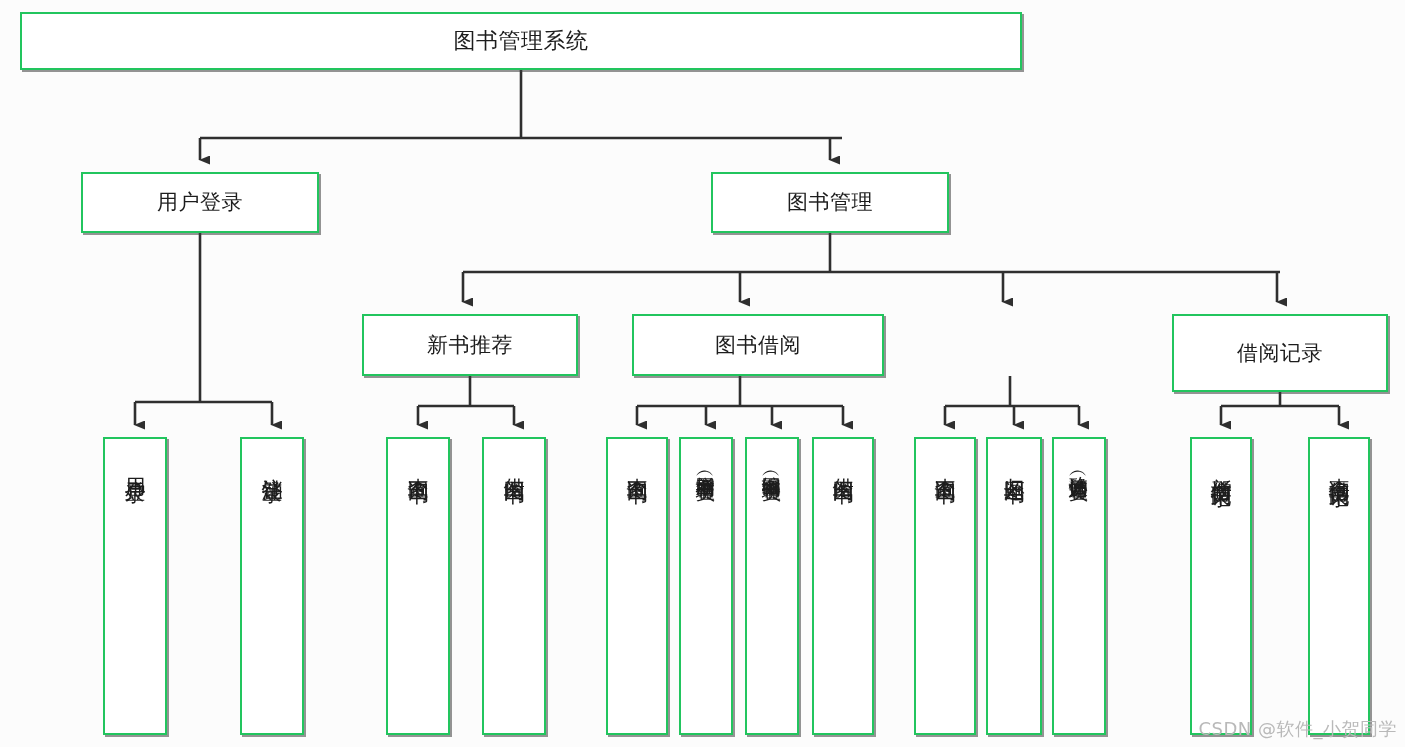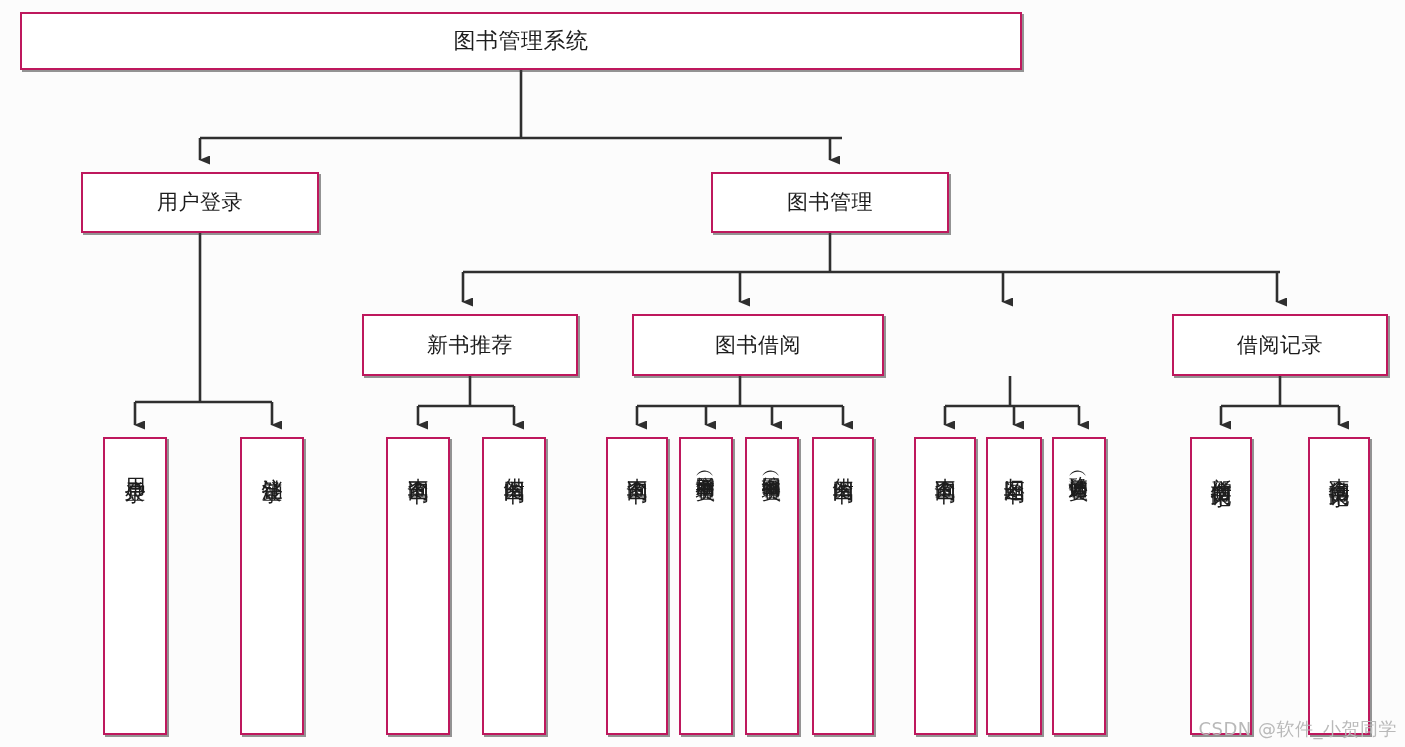--- a/index.html
+++ b/index.html
@@ -21,21 +21,21 @@
     left: 0;
     top: 0;
     width: 1405px;
     height: 747px;
     pointer-events: none;
   }
   .node {
     position: absolute;
     box-sizing: border-box;
     background: #ffffff;
-    border: 2px solid #be185d;
+    border: 2px solid #22c55e;
     box-shadow: 2px 2px 0 rgba(60,60,60,0.55);
     display: flex;
     align-items: center;
     justify-content: center;
     color: #1d1d1d;
   }
   .node-label {
     display: block;
     text-align: center;
     line-height: 1.18;
@@ -156,21 +156,21 @@
 
   <div class="node horizontal" style="left:362px; top:314px; width:216px; height:62px;">
     <span class="node-label">新书推荐</span>
   </div>
 
   <div class="node horizontal" style="left:632px; top:314px; width:252px; height:62px;">
     <span class="node-label">图书借阅</span>
   </div>
 
 
-  <div class="node horizontal" style="left:1172px; top:314px; width:216px; height:62px;">
+  <div class="node horizontal" style="left:1172px; top:314px; width:216px; height:78px;">
     <span class="node-label">借阅记录</span>
   </div>
 
   <div class="node vertical" style="left:103px; top:437px; width:64px; height:298px;">
     <span class="node-label">用户登录</span>
   </div>
 
   <div class="node vertical" style="left:240px; top:437px; width:64px; height:298px;">
     <span class="node-label">注销登录</span>
   </div>

